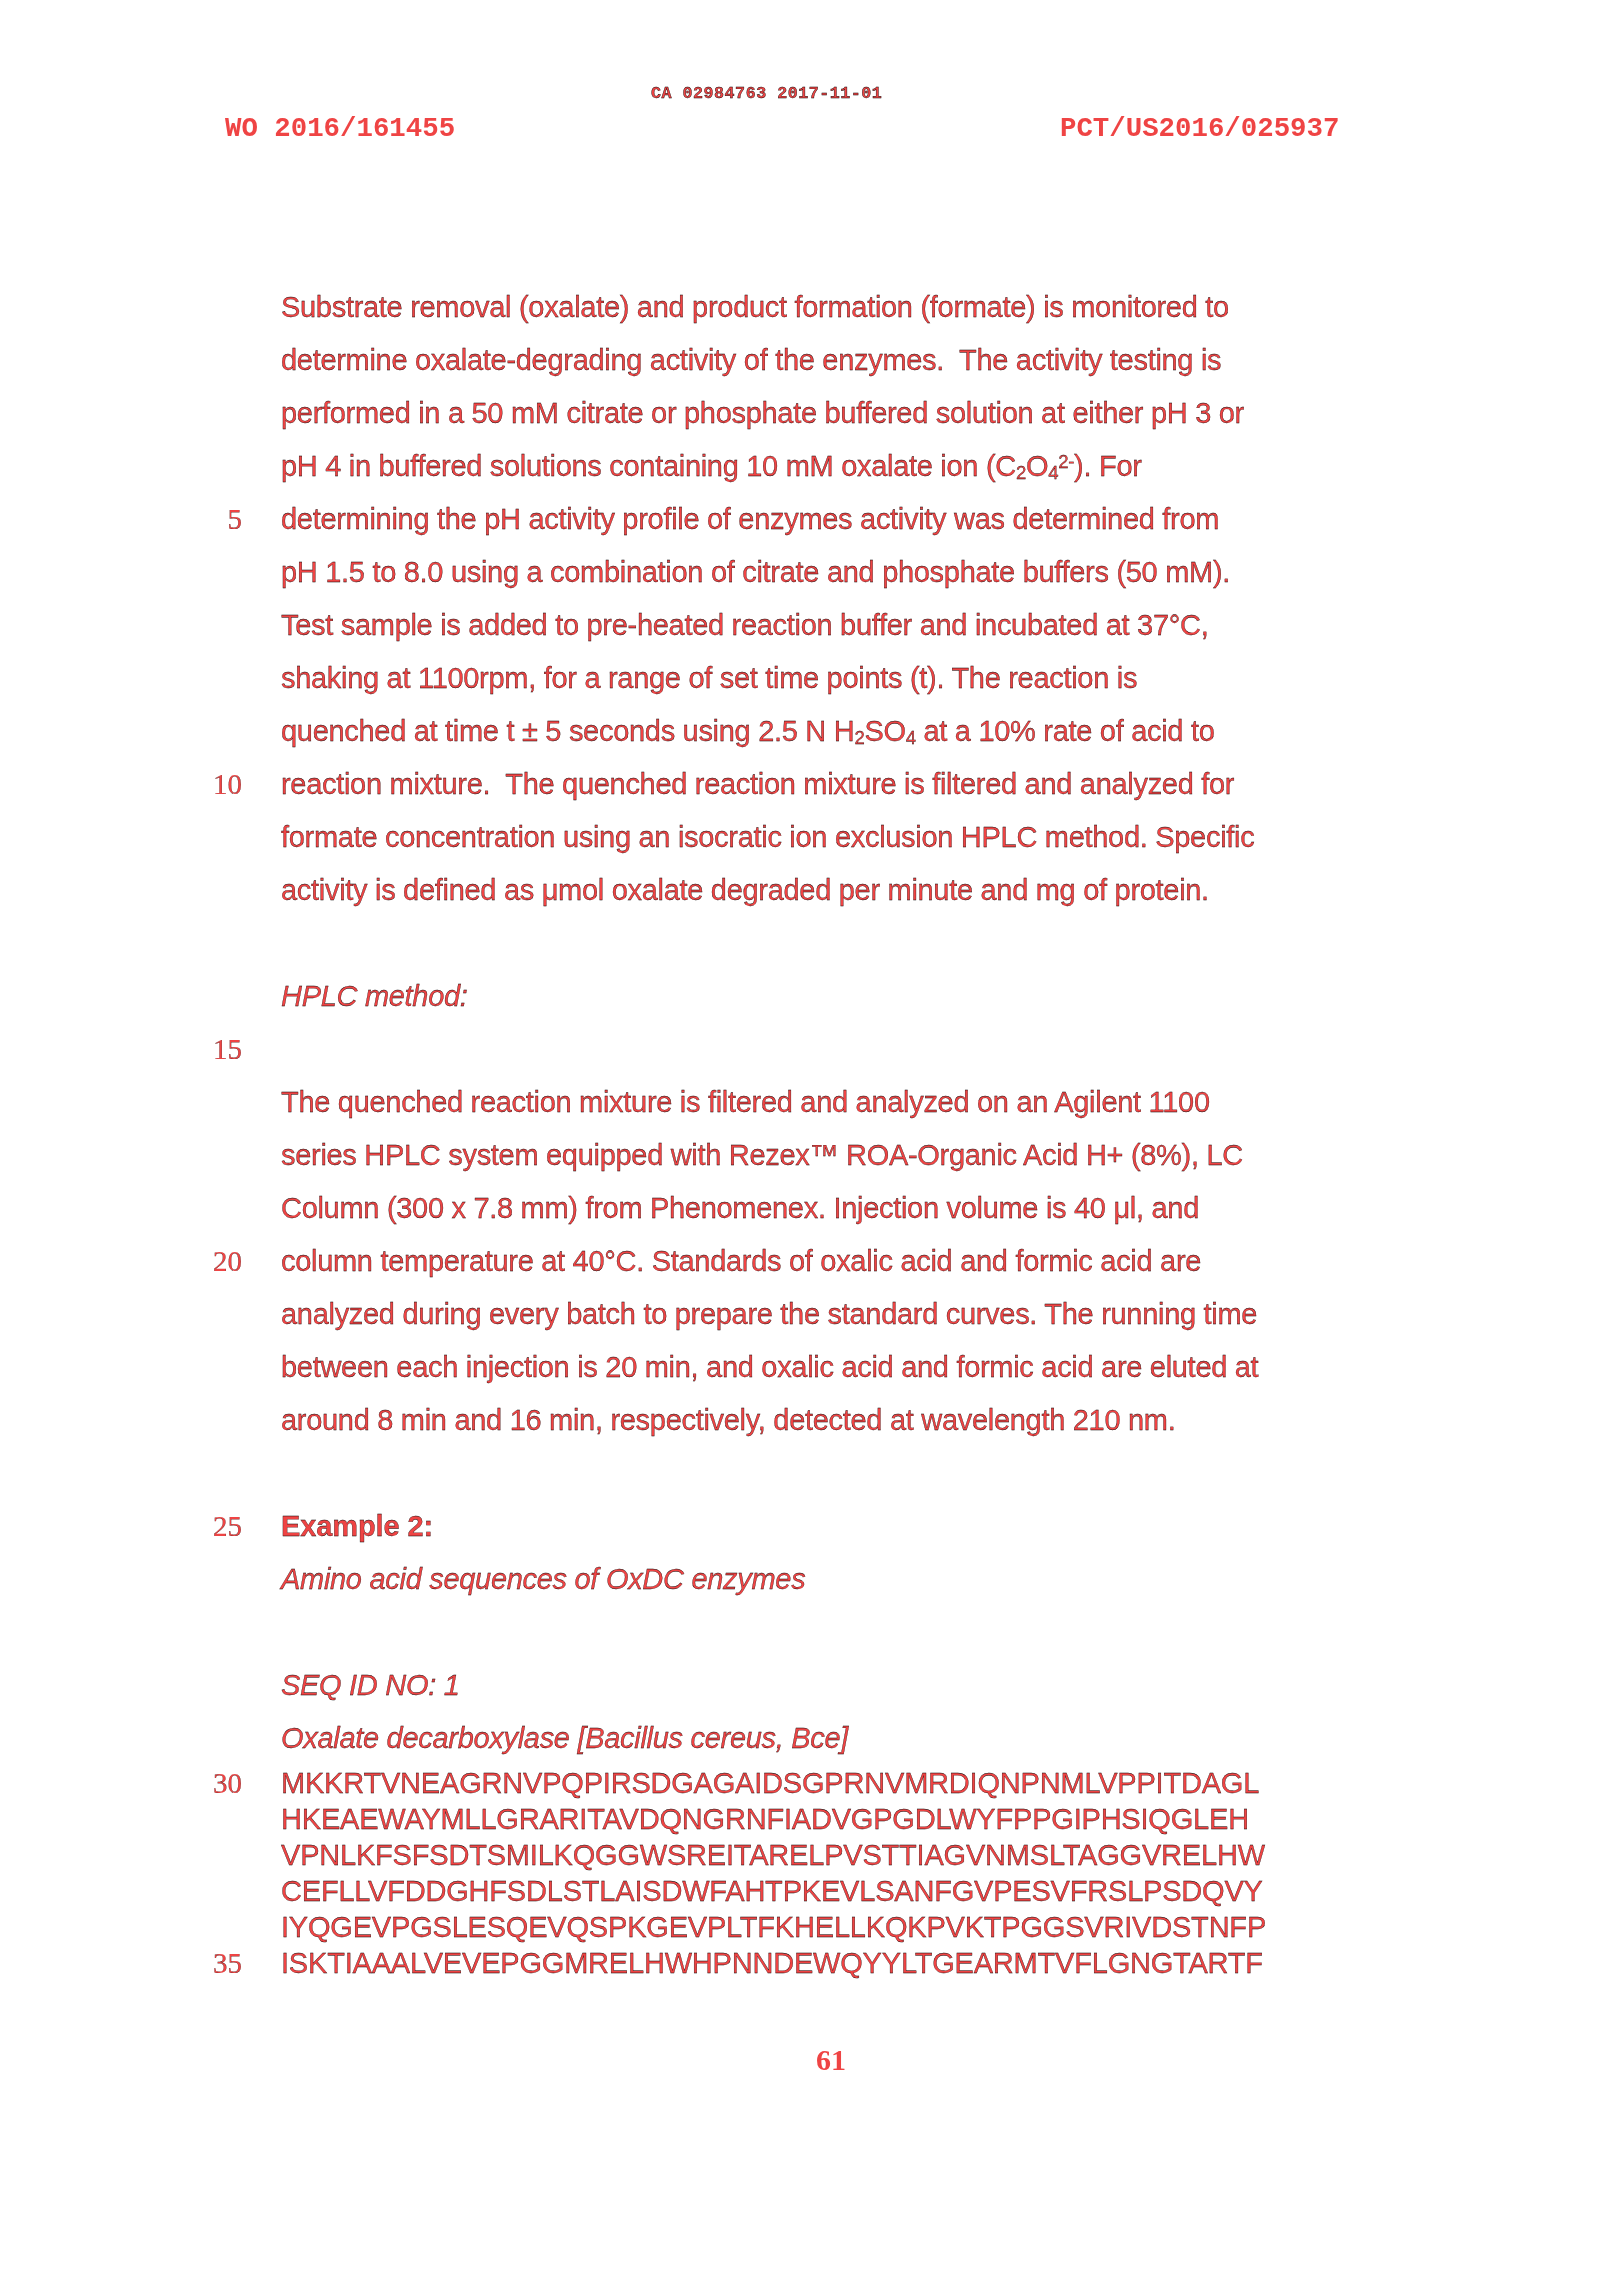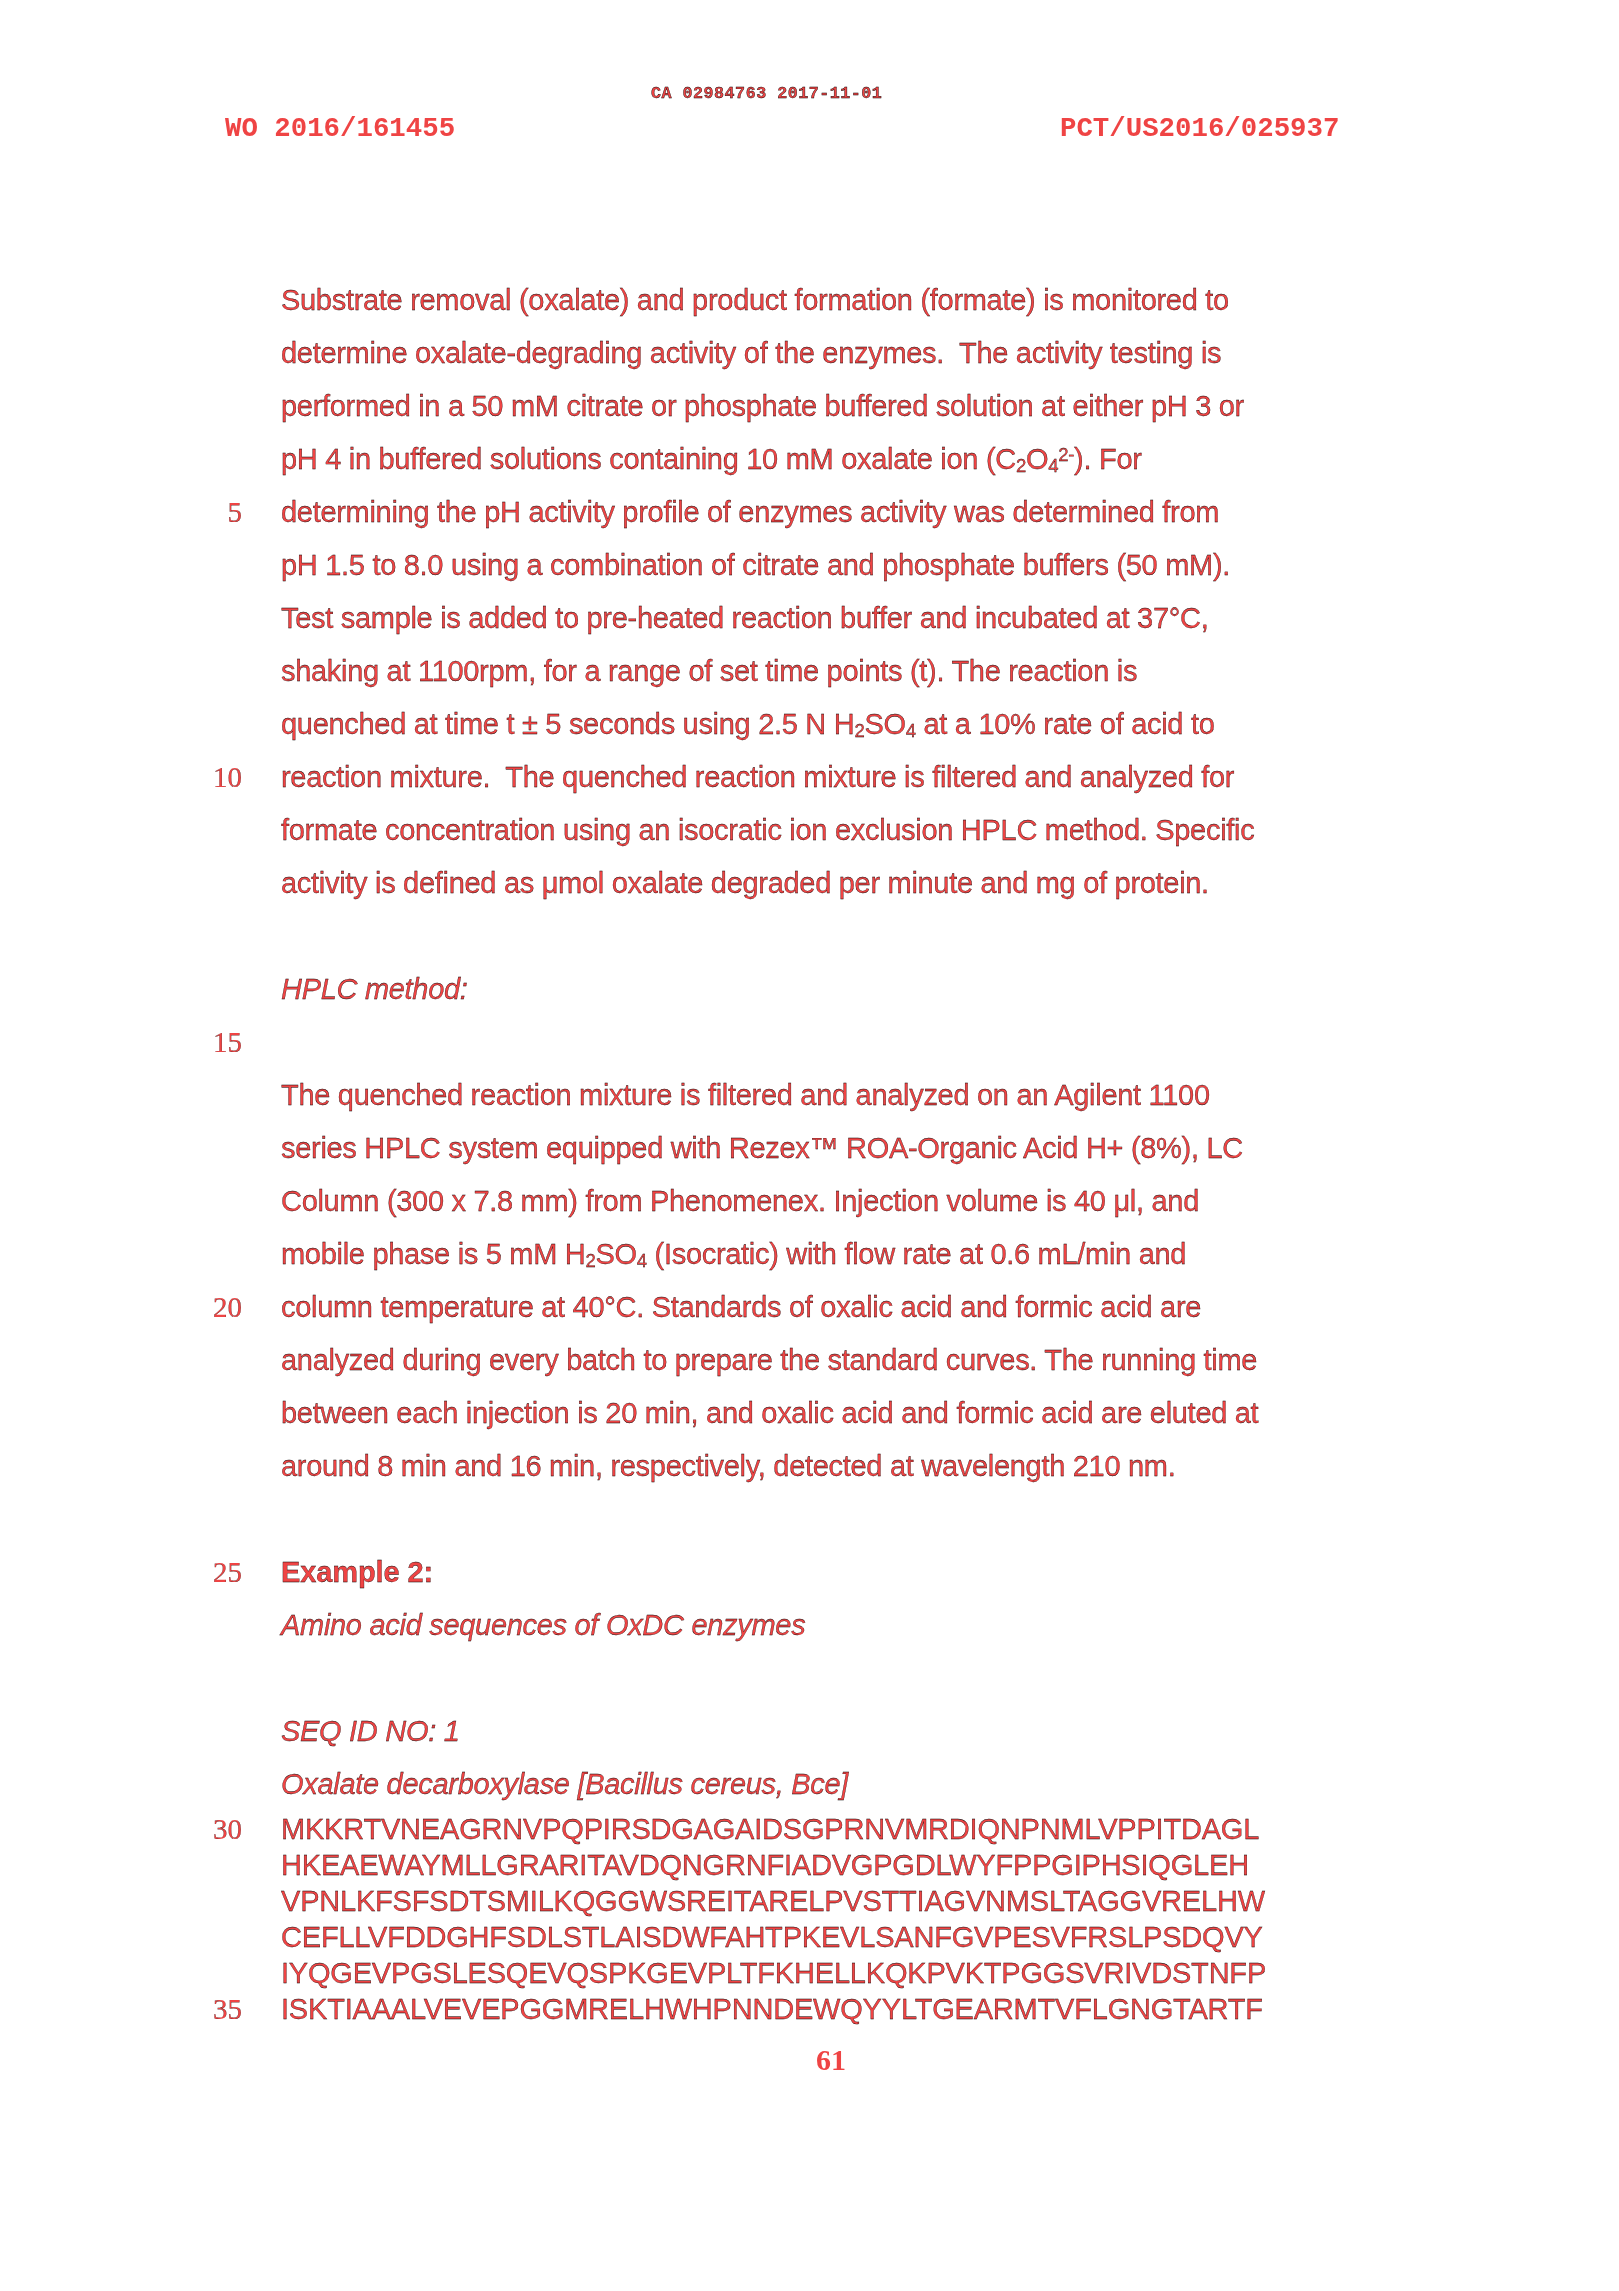--- a/index.html
+++ b/index.html
@@ -30,21 +30,21 @@
     font-family: Liberation Mono, monospace;
     font-weight: bold;
     font-size: 27.4px;
     white-space: pre;
   }
   .pub-left  { left: 225px; }
   .pub-right { left: 1060px; }
 
   .content {
     position: absolute;
-    top: 274px;
+    top: 281px;
     left: 0;
     width: 1296px;
   }
   .line {
     display: flex;
     align-items: baseline;
     height: 53px;
     line-height: 53px;
     -webkit-text-stroke: 0.3px #000;
   }
@@ -164,24 +164,20 @@
       </div>
       <div class="line normal">
         <span class="line-num"></span>
         <span class="line-text"><span>series HPLC system equipped with Rezex™ ROA-Organic Acid H+ (8%), LC</span></span>
       </div>
       <div class="line normal">
         <span class="line-num"></span>
         <span class="line-text"><span>Column (300 x 7.8 mm) from Phenomenex. Injection volume is 40 μl, and</span></span>
       </div>
       <div class="line normal">
-        <span class="line-num"></span>
-        <span class="line-text"><span>mobile phase is 5 mM H</span><sub>2</sub><span>SO</span><sub>4</sub><span> (Isocratic) with flow rate at 0.6 mL/min and</span></span>
-      </div>
-      <div class="line normal">
         <span class="line-num">20</span>
         <span class="line-text"><span>column temperature at 40°C. Standards of oxalic acid and formic acid are</span></span>
       </div>
       <div class="line normal">
         <span class="line-num"></span>
         <span class="line-text"><span>analyzed during every batch to prepare the standard curves. The running time</span></span>
       </div>
       <div class="line normal">
         <span class="line-num"></span>
         <span class="line-text"><span>between each injection is 20 min, and oxalic acid and formic acid are eluted at</span></span>

